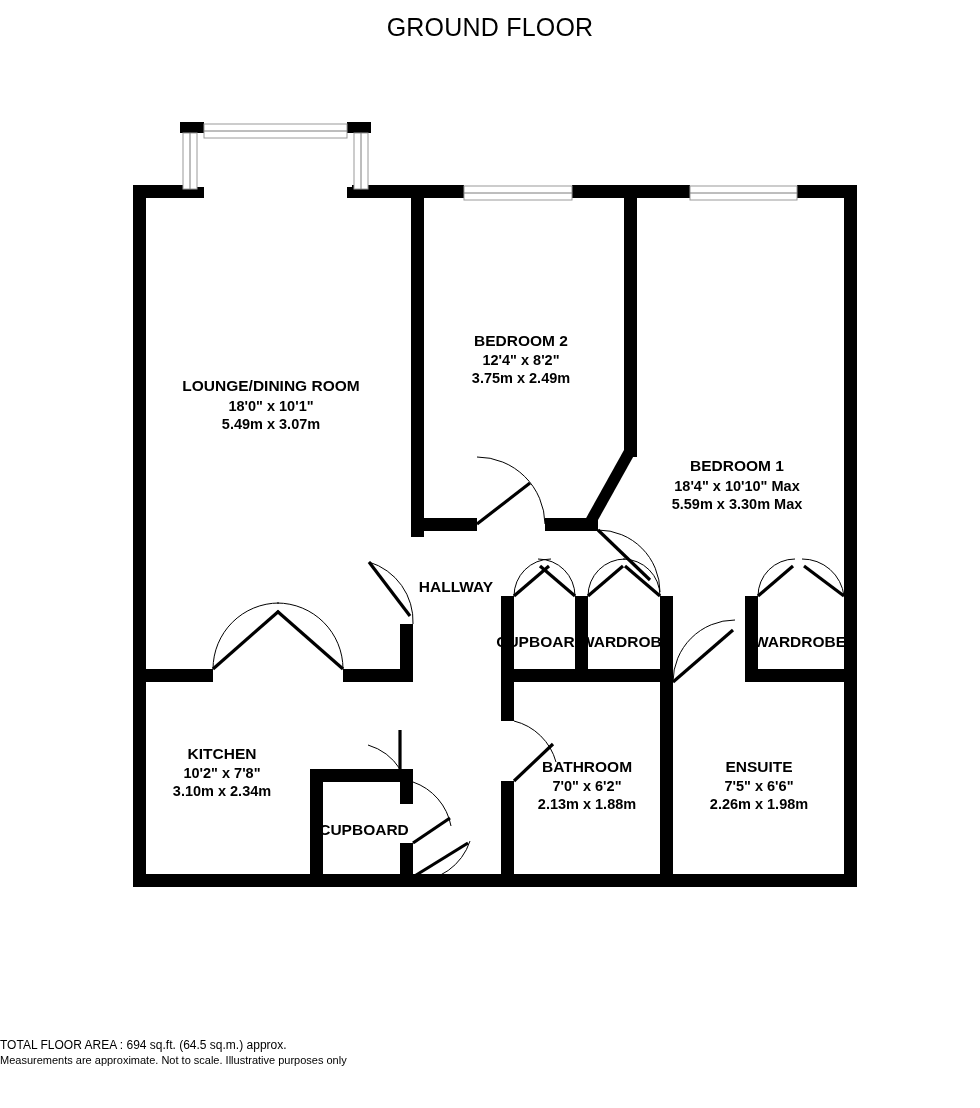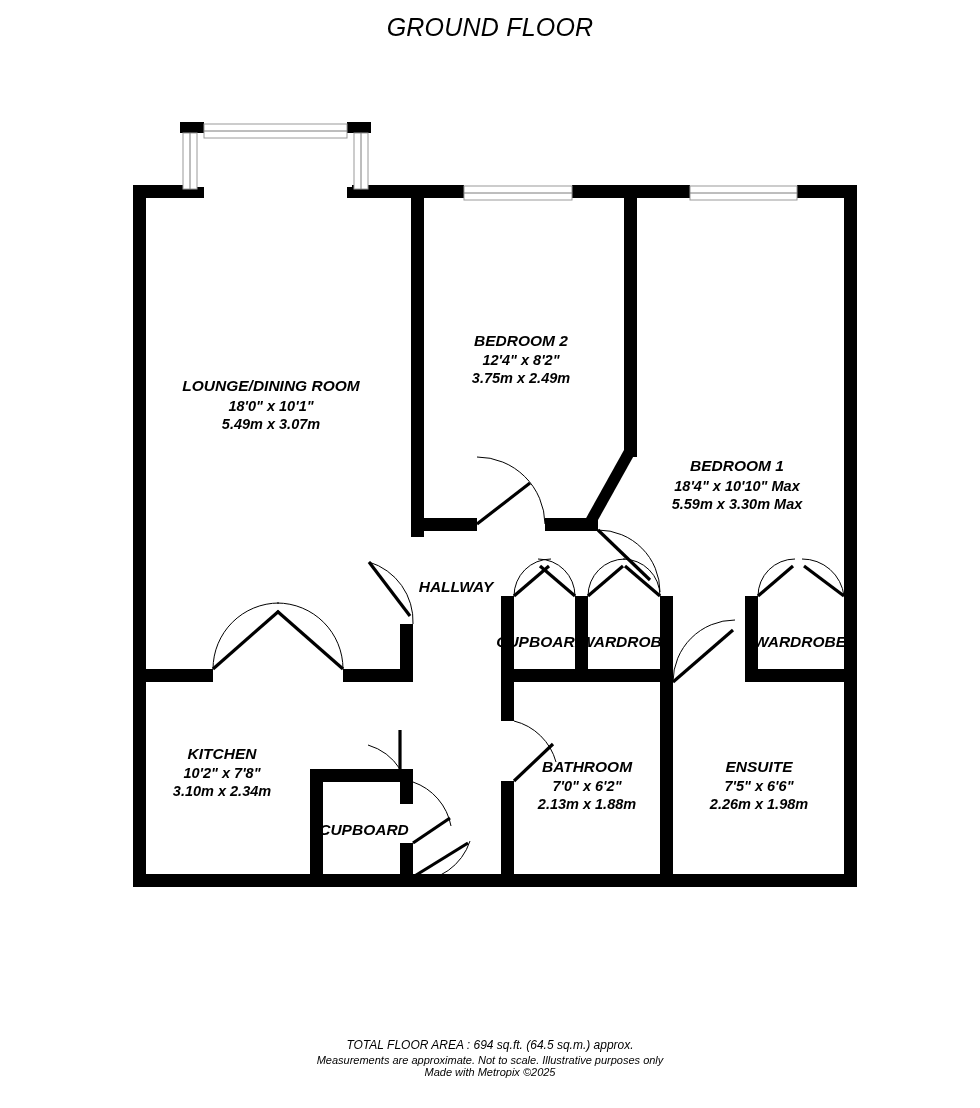--- a/index.html
+++ b/index.html
@@ -12,40 +12,39 @@
     height: 1108px;
     font-family: "Liberation Sans", sans-serif;
     color: #000000;
     position: relative;
     overflow: hidden;
   }
   #page {
     position: relative;
     width: 836px;
     height: 1108px;
-    font-style: italic;
   }
   .header {
     position: absolute;
     top: 12px;
     left: 0;
     width: 980px;
     text-align: center;
   }
   .header .title-line {
     font-size: 25px;
     line-height: 30px;
     letter-spacing: 0.2px;
     font-weight: 400;
   }
   .footer {
     position: absolute;
     left: 0;
     width: 980px;
-    text-align: center;
+    text-align: left;
   }
   .footer-total {
     top: 1038px;
     font-size: 12px;
     line-height: 15px;
   }
   .footer-note {
     top: 1054px;
     font-size: 11px;
     line-height: 12px;
@@ -285,16 +284,15 @@
       <rect class="wall" x="745" y="596" width="13" height="80"></rect>
       <rect class="wall" x="844" y="185" width="13" height="702"></rect>
       <rect class="wall" x="310" y="769" width="13" height="112"></rect>
     </g>
 
   </svg>
 
   <div class="footer footer-total">TOTAL FLOOR AREA : 694 sq.ft. (64.5 sq.m.) approx.</div>
   <div class="footer footer-note">
     <div>Measurements are approximate.  Not to scale.  Illustrative purposes only</div>
-    <div>Made with Metropix ©2025</div>
   </div>
 
 </div>
 
 </body></html>

